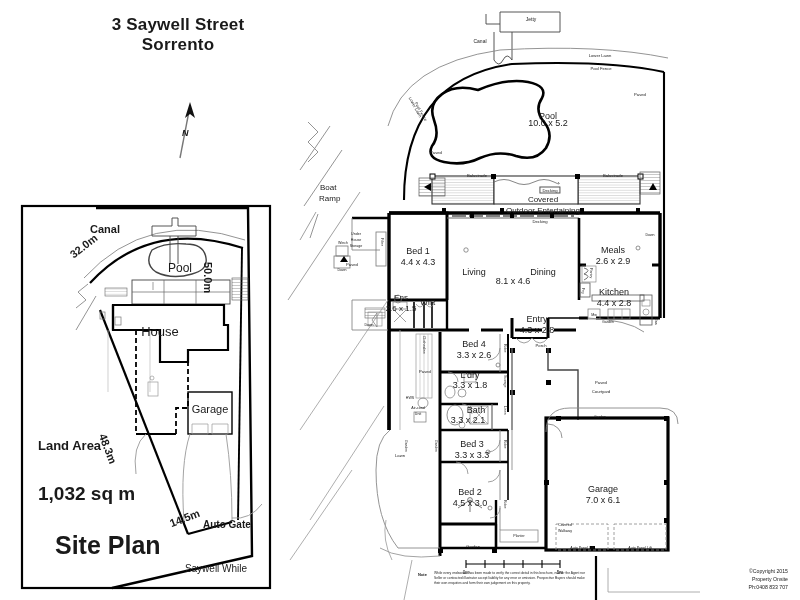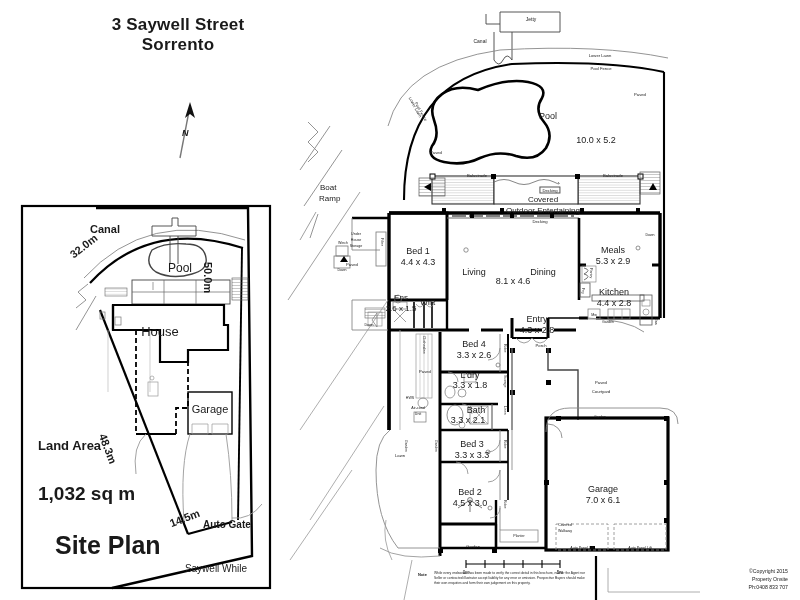--- a/index.html
+++ b/index.html
@@ -344,21 +344,21 @@
 <div class="lbl sitesm ctr" style="left:216px;top:568px;">Saywell While</div>
 
 <div class="lbl tiny ctr" style="left:531px;top:19px;">Jetty</div>
 <div class="lbl tiny ctr" style="left:480px;top:41px;">Canal</div>
 <div class="lbl tiny2 ctr" style="left:600px;top:55px;">Lower Lawn</div>
 <div class="lbl tiny2 ctr" style="left:601px;top:68px;">Pool Fence</div>
 <div class="lbl tiny2" style="left:412px;top:96px;transform:rotate(61deg);transform-origin:left top;">Lower Lawn</div>
 <div class="lbl tiny2" style="left:418px;top:101px;transform:rotate(61deg);transform-origin:left top;">Pool Fence</div>
 
 <div class="lbl room ctr" style="left:548px;top:116px;">Pool</div>
-<div class="lbl room ctr" style="left:548px;top:140px;margin-left:48px;">10.0 x 5.2</div>
+<div class="lbl room ctr" style="left:548px;top:123px;">10.0 x 5.2</div>
 
 <div class="lbl tiny2 ctr" style="left:640px;top:94px;">Paved</div>
 <div class="lbl tiny2 ctr" style="left:436px;top:152px;">Paved</div>
 <div class="lbl tiny2 ctr" style="left:352px;top:264px;">Paved</div>
 <div class="lbl tiny2 ctr" style="left:425px;top:371px;">Paved</div>
 
 <div class="lbl room2" style="left:320px;top:183px;">Boat</div>
 <div class="lbl room2" style="left:319px;top:194px;">Ramp</div>
 
 <div class="lbl tiny2 ctr" style="left:477px;top:175px;">Balustrade</div>
@@ -383,21 +383,21 @@
 
 <div class="lbl room2 ctr" style="left:401px;top:297px;">Ens</div>
 <div class="lbl room2 ctr" style="left:401px;top:308px;">2.6 x 1.5</div>
 <div class="lbl room2 ctr" style="left:428px;top:302px;">WIR</div>
 
 <div class="lbl room ctr" style="left:474px;top:272px;">Living</div>
 <div class="lbl room ctr" style="left:513px;top:281px;">8.1 x 4.6</div>
 <div class="lbl room ctr" style="left:543px;top:272px;">Dining</div>
 
 <div class="lbl room ctr" style="left:613px;top:250px;">Meals</div>
-<div class="lbl room ctr" style="left:613px;top:261px;">5.3 x 2.9</div>
+<div class="lbl room ctr" style="left:613px;top:261px;">2.6 x 2.9</div>
 
 <div class="lbl room ctr" style="left:614px;top:292px;">Kitchen</div>
 <div class="lbl room ctr" style="left:614px;top:303px;">4.4 x 2.8</div>
 <div class="lbl micro" style="left:581px;top:288px;writing-mode:vertical-rl;">Frg</div>
 <div class="lbl micro" style="left:589px;top:268px;writing-mode:vertical-rl;">Pantry</div>
 <div class="lbl micro ctr" style="left:594px;top:315px;">Mw</div>
 <div class="lbl micro" style="left:654px;top:318px;writing-mode:vertical-rl;">Gas</div>
 
 <div class="lbl room ctr" style="left:537px;top:319px;">Entry</div>
 <div class="lbl room ctr" style="left:537px;top:330px;">4.3 x 2.8</div>

